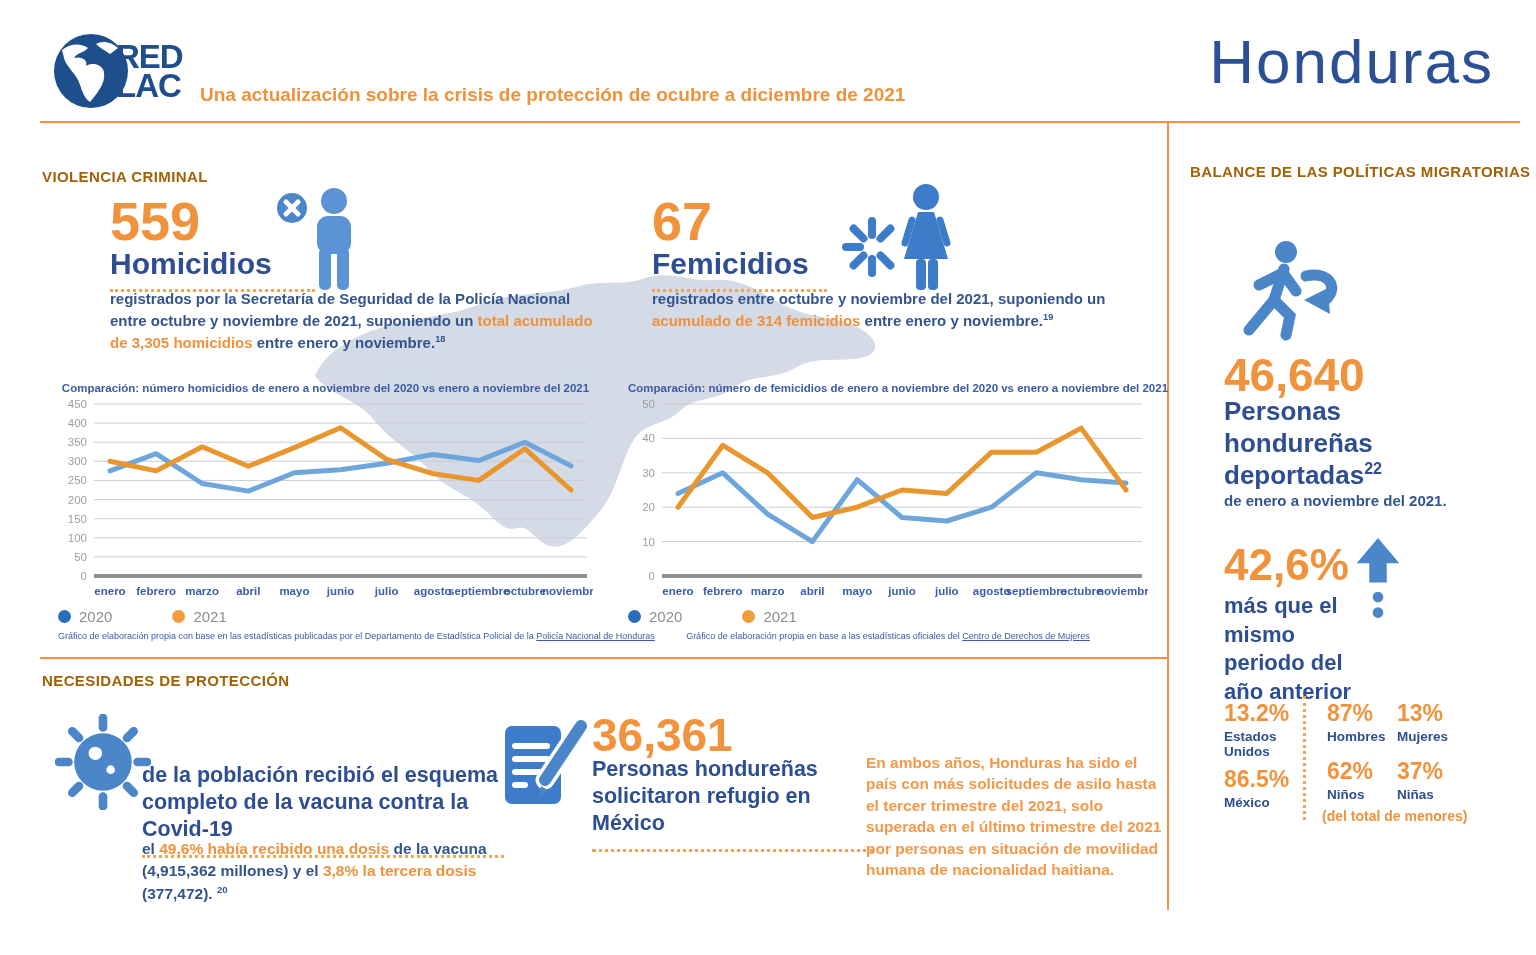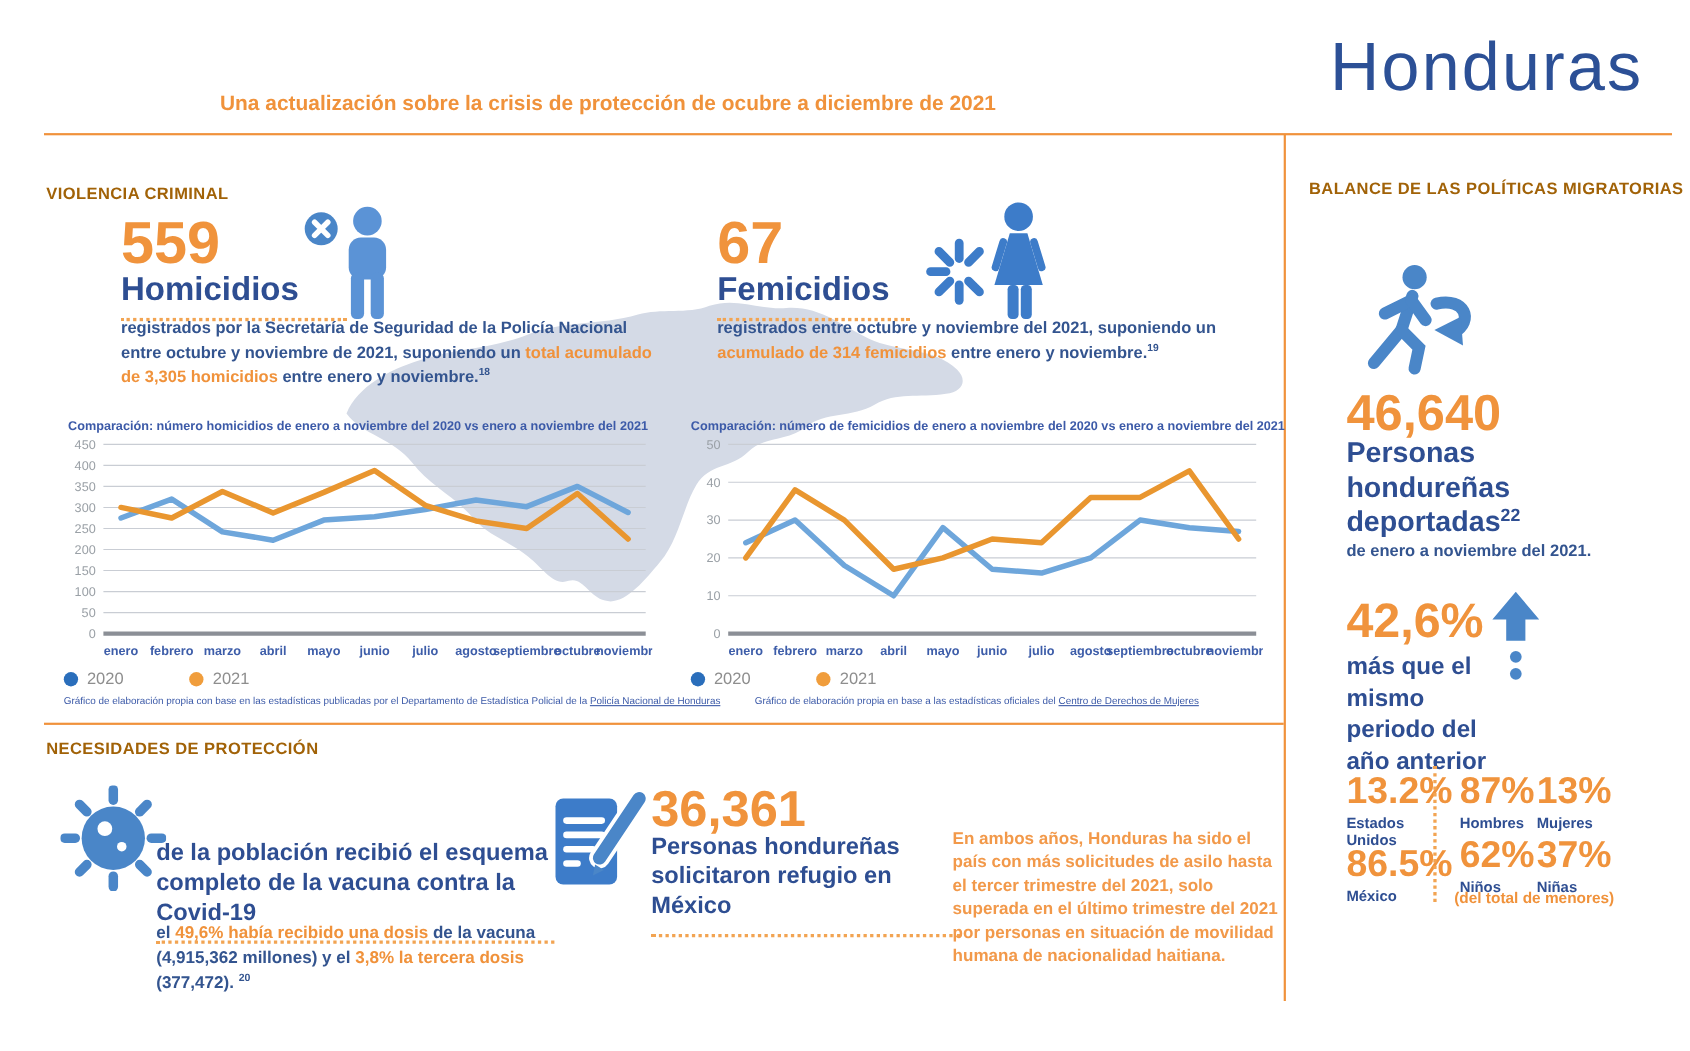--- a/index.html
+++ b/index.html
@@ -37,34 +37,45 @@
   .map-bg{left:295px;top:256px;z-index:0;}
 
   
   .headline{font-size:21.5px;font-weight:bold;color:#2E4E92;line-height:1.25;}
   .orange-note{color:#F2994A;font-weight:bold;font-size:15.5px;line-height:1.38;}
 
   
   .sb-big{color:#F0933C;font-weight:bold;}
   .sb-label{color:#2E4E92;font-weight:bold;}
   .sb-period{color:#33548F;font-size:15px;font-weight:bold;}
-  .stat-val{color:#F0933C;font-weight:bold;font-size:34px;}
+  .stat-val{color:#F0933C;font-weight:bold;font-size:23px;}
   .stat-name{color:#2E4E92;font-weight:bold;font-size:13.5px;line-height:1.12;margin-top:2px;}
   .dotted-v{border-left:3px dotted #F2A452;}
   .menores{color:#F0923B;font-weight:bold;font-size:14px;}
 </style>
 </head>
 <body>
 
 <div class="page">
 
   <svg class="abs map-bg" width="590" height="320" viewBox="0 0 590 320">
     <path fill="#D4DAE6" d="M20,120 C30,95 60,80 85,72 C120,60 150,62 185,48 C215,36 250,40 285,30 C305,24 330,30 350,22 C375,14 395,26 420,24 C450,22 470,40 495,52 C520,64 555,60 575,80 C585,90 580,100 565,102 C540,106 520,100 500,112 C480,124 455,118 438,132 C420,146 400,140 385,155 C370,170 350,165 338,185 C326,205 322,235 305,255 C290,273 272,295 255,290 C240,286 235,268 222,272 C208,277 200,262 185,250 C168,236 150,232 135,215 C118,195 95,185 80,165 C62,142 35,140 20,120 Z"></path>
   </svg>
 
+  <div class="abs logo">
+    <svg width="78" height="78" viewBox="0 0 78 78">
+      <circle cx="39" cy="39" r="37" fill="#1F4E8C"></circle>
+      <path fill="#fff" d="M10,18 C20,10 30,12 36,16 C30,22 26,20 22,26 C30,24 36,28 34,34 C40,30 50,32 52,40 C54,52 44,62 38,70 C30,64 30,56 26,48 C22,40 14,34 12,26 Z"></path>
+      <path fill="#fff" d="M44,12 C50,8 60,10 66,16 L58,22 C52,18 48,16 44,12 Z"></path>
+    </svg>
+    <div class="logo-text">
+      <div>RED</div>
+      <div>LAC</div>
+    </div>
+  </div>
   <div class="abs subtitle">Una actualización sobre la crisis de protección de ocubre a diciembre de 2021</div>
   <div class="abs country">Honduras</div>
   <div class="abs hr-top"></div>
   <div class="abs v-div"></div>
   <div class="abs hr-mid"></div>
 
   <div class="abs section-title" style="left:42px;top:168px;">VIOLENCIA CRIMINAL</div>
 
   <div class="abs big-orange" style="left:110px;top:190px;font-size:54px;">559</div>
   <div class="abs stat-label dotted-u" style="left:110px;top:247px;font-size:30px;padding-bottom:8px;width:205px;">Homicidios</div>

